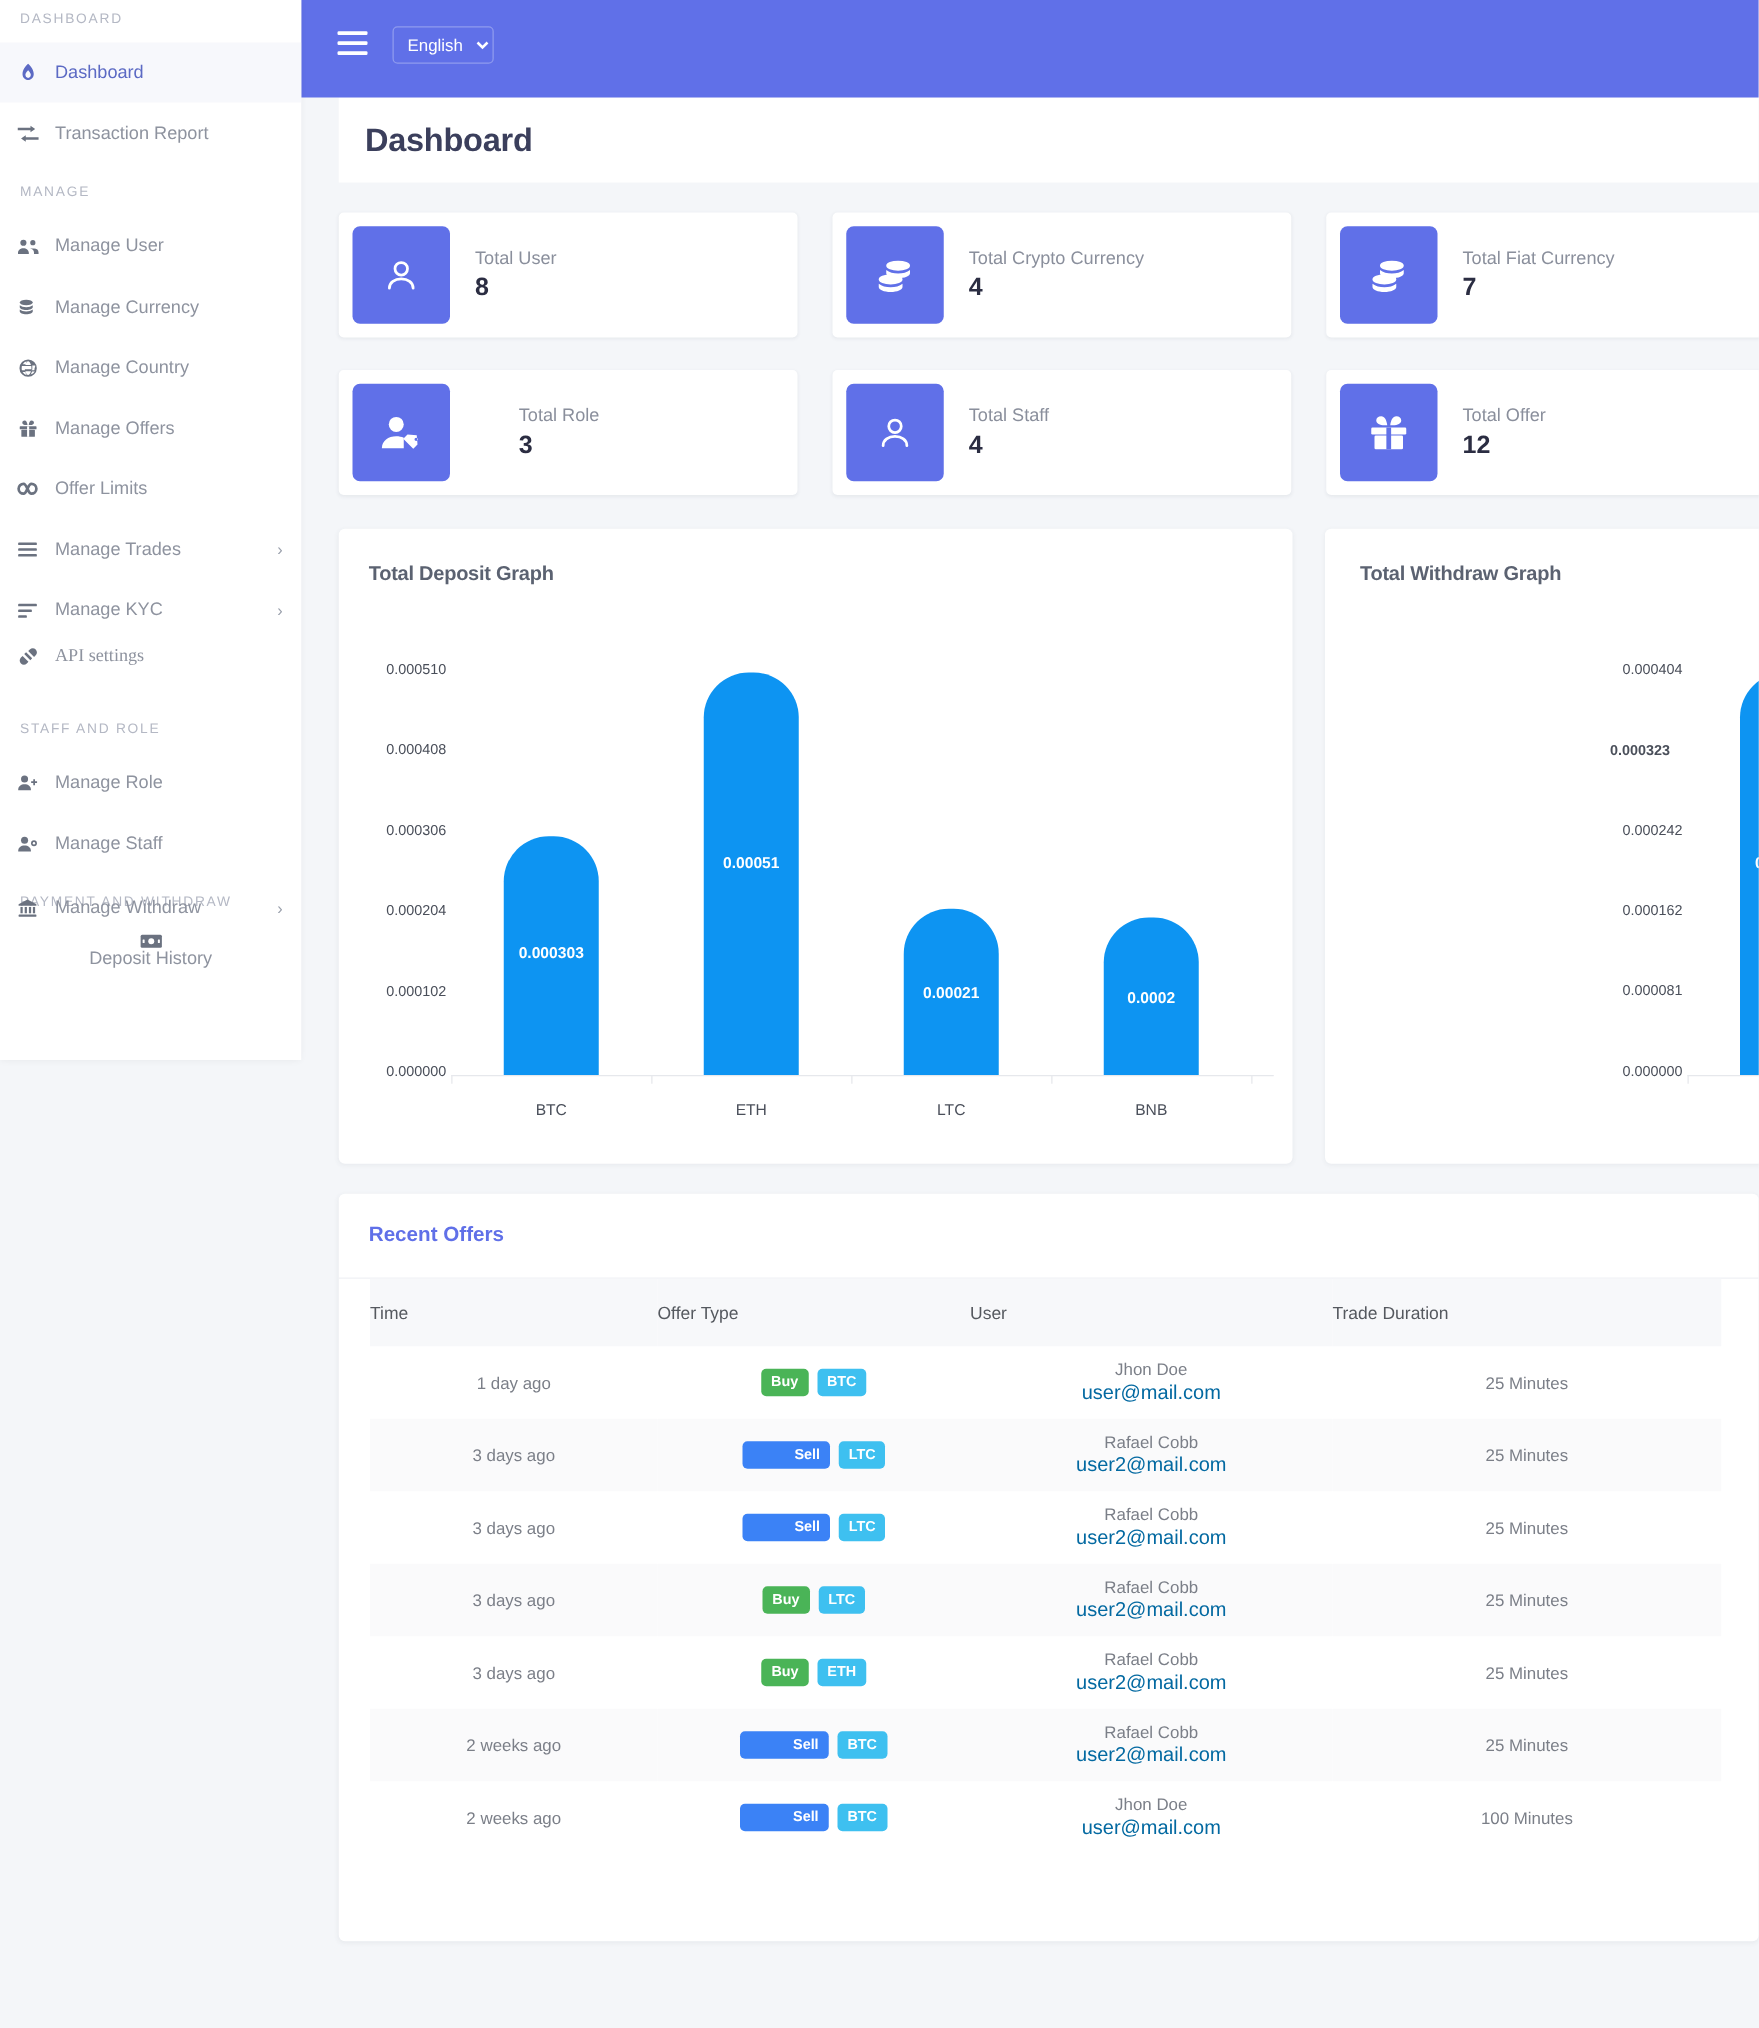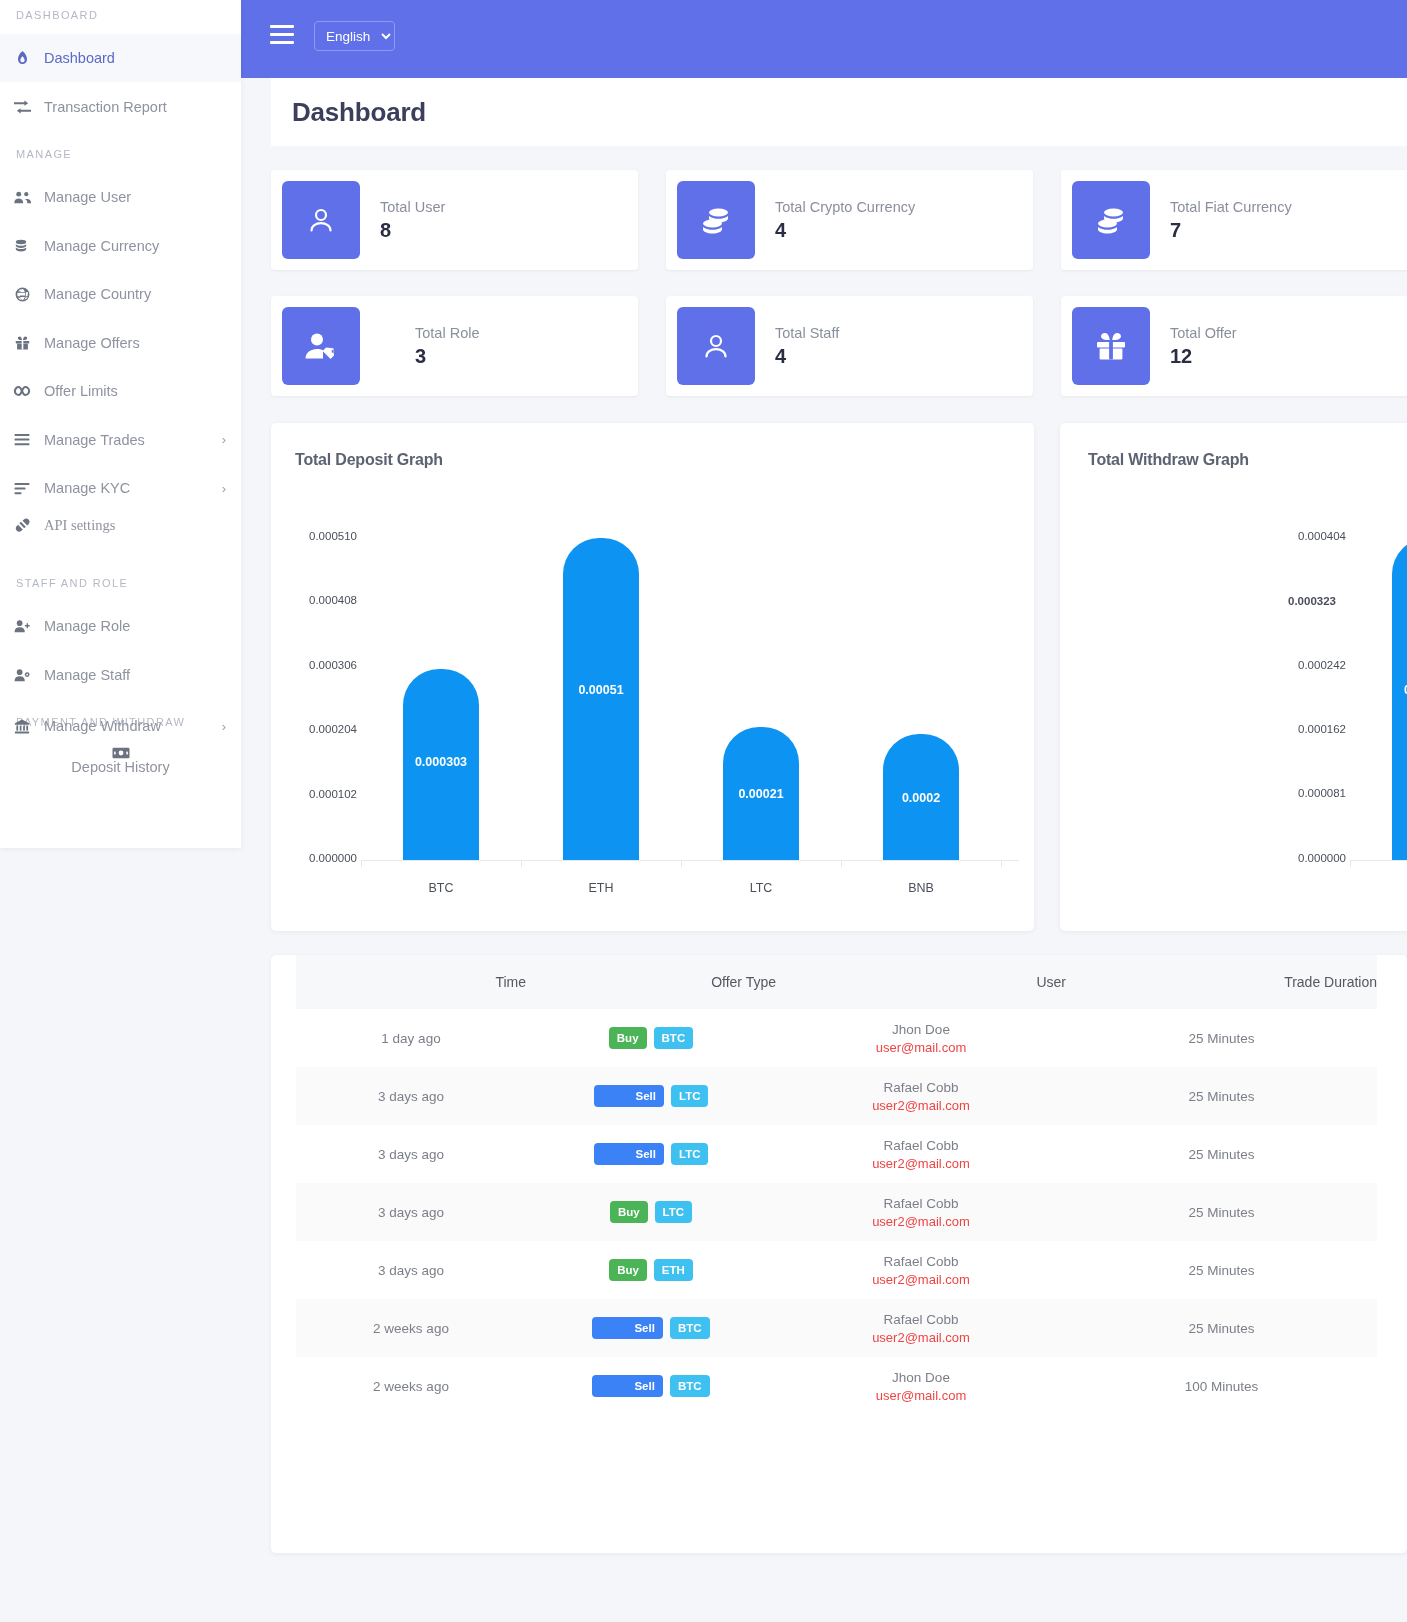--- a/index.html
+++ b/index.html
@@ -237,21 +237,21 @@
     margin-left: 25px;
     border-collapse: collapse;
     table-layout: fixed;
   }
   table.offers thead tr { background: #f7f8fa; }
   table.offers th {
     height: 54px;
     font-size: 14px;
     font-weight: 400;
     color: #55595f;
-    text-align: right;
+    text-align: left;
   }
   table.offers th:nth-child(1) { width: 230px; }
   table.offers th:nth-child(2) { width: 250px; }
   table.offers th:nth-child(3) { width: 290px; }
   table.offers th:nth-child(4) { width: 311px; }
   table.offers td {
     height: 58px;
     text-align: center;
     font-size: 13.5px;
     color: #7b7f88;
@@ -267,21 +267,21 @@
     color: #ffffff;
     font-size: 11.5px;
     font-weight: 700;
     line-height: 1.25;
     text-align: center;
   }
   .badge-buy  { background: #4ab457; }
   .badge-sell { background: #3b82f6; padding-left: 42px; }
   .badge-coin { background: #3ec0f0; }
   .user-name { color: #7b7f88; font-size: 13.5px; }
-  .user-mail { color: #ef4444; font-size: 13px; margin-top: 3px; }
+  .user-mail { color: #0369a1; font-size: 16px; margin-top: 3px; }
 </style>
 </head>
 <body>
 
 <aside id="sidebar">
     <div class="nav-section-title" style="position:absolute;left:0;top:9px;">DASHBOARD</div>
     <div class="nav-item active" style="top:34px;">
                  <span class="ico">
         <svg width="15" height="16" viewBox="0 0 16 16">
           <path fill="currentColor" d="M8 0.5C8 0.5 3.2 4.3 3.2 9.3c0 2.9 2.2 5.2 4.8 5.2s4.8-2.3 4.8-5.2C12.8 4.3 8 0.5 8 0.5zM8 12.6c-1.3 0-2.3-1.2-2.3-2.6 0-1.6 2.3-3.9 2.3-3.9s2.3 2.3 2.3 3.9c0 1.4-1 2.6-2.3 2.6z"></path>
@@ -574,20 +574,23 @@
         <div class="axis-label" style="right:auto;left:214px;width:72px;top:107px;">0.000404</div>
         <div class="axis-line" style="left:290px;top:437px;width:458px;height:1px;"></div>
         <div class="bar" style="left:332px;top:115px;width:76px;height:322px;"></div>
         <div class="bar-value" style="left:310px;width:120px;top:259.9px;">0.000404</div>
         <div class="cat-label" style="left:310px;width:120px;top:458px;">BTC</div>
         <div class="tickmark" style="left:290px;top:437px;height:7px;"></div>
       </div>
   </section>
 
   <section id="offers-panel">
+    <div id="offers-header">
+      <span id="offers-title">Recent Offers</span>
+    </div>
     <table class="offers">
       <thead>
         <tr id="offers-head-row">
             <th>Time</th>
             <th>Offer Type</th>
             <th>User</th>
             <th>Trade Duration</th>
           </tr>
       </thead>
       <tbody id="offers-body">

